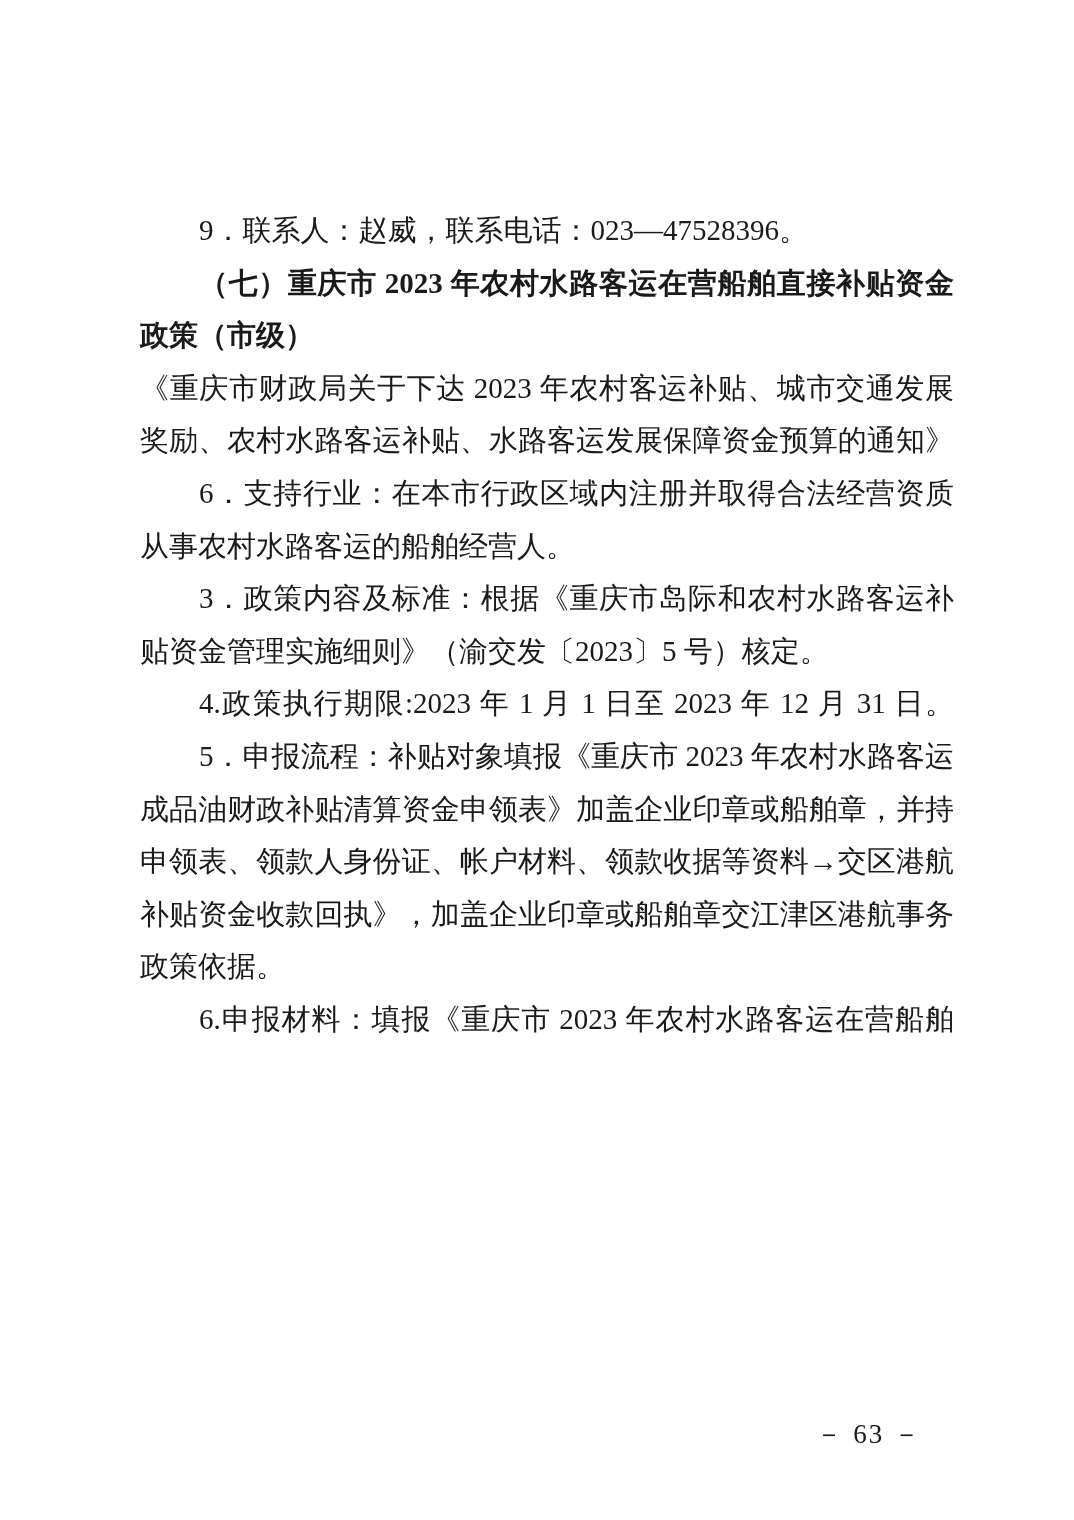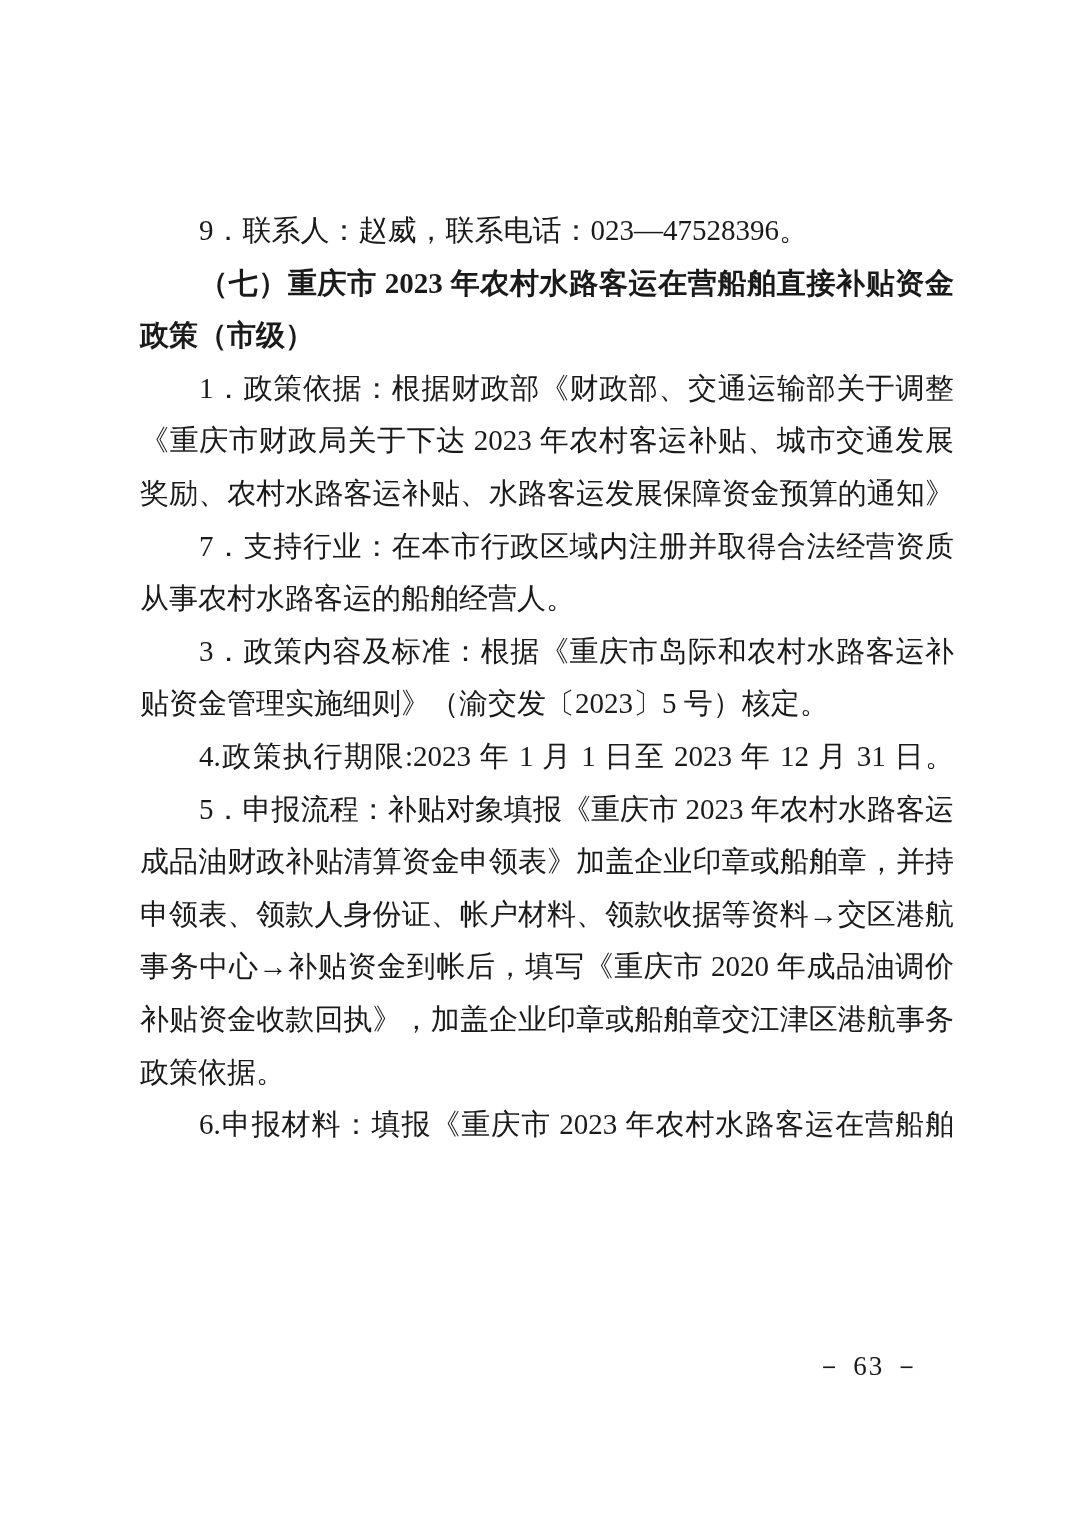--- a/index.html
+++ b/index.html
@@ -34,45 +34,43 @@
   .line.justify {
     white-space: normal;
     text-align: justify;
     text-align-last: justify;
     text-justify: inter-character;
   }
   .line.indent { padding-left: 59px; }
   .line.bold { font-weight: bold; }
   .page-number {
     position: absolute;
-    top: 1348px;
+    top: 1416px;
     right: 152px;
     font-size: 27px;
     color: #1a1a1a;
     letter-spacing: 2px;
   }
 </style>
 </head>
 <body>
 
 <div class="page">
   <div class="content" id="lines-container">
       <div class="line indent">9．联系人：赵威，联系电话：023—47528396。</div>
       <div class="line indent bold justify">（七）重庆市 2023 年农村水路客运在营船舶直接补贴资金</div>
       <div class="line bold">政策（市级）</div>
-      <div class="line indent justify">1．政策依据：根据财政部《财政部、交通运输部关于调整</div>
       <div class="line justify">《重庆市财政局关于下达 2023 年农村客运补贴、城市交通发展</div>
       <div class="line justify">奖励、农村水路客运补贴、水路客运发展保障资金预算的通知》</div>
-      <div class="line indent justify">7．支持行业：在本市行政区域内注册并取得合法经营资质</div>
+      <div class="line indent justify">6．支持行业：在本市行政区域内注册并取得合法经营资质</div>
       <div class="line">从事农村水路客运的船舶经营人。</div>
       <div class="line indent justify">3．政策内容及标准：根据《重庆市岛际和农村水路客运补</div>
       <div class="line">贴资金管理实施细则》（渝交发〔2023〕5 号）核定。</div>
       <div class="line indent justify">4.政策执行期限:2023 年 1 月 1 日至 2023 年 12 月 31 日。</div>
       <div class="line indent justify">5．申报流程：补贴对象填报《重庆市 2023 年农村水路客运</div>
       <div class="line justify">成品油财政补贴清算资金申领表》加盖企业印章或船舶章，并持</div>
       <div class="line justify">申领表、领款人身份证、帐户材料、领款收据等资料→交区港航</div>
-      <div class="line justify">事务中心→补贴资金到帐后，填写《重庆市 2020 年成品油调价</div>
       <div class="line justify">补贴资金收款回执》，加盖企业印章或船舶章交江津区港航事务</div>
       <div class="line">政策依据。</div>
       <div class="line indent justify">6.申报材料：填报《重庆市 2023 年农村水路客运在营船舶</div>
     </div>
   <div class="page-number">－ 63 －</div>
 </div>
 
 </body></html>

